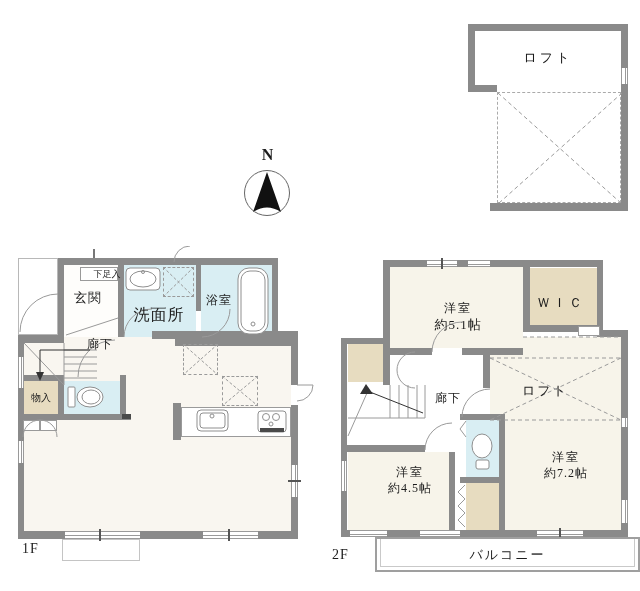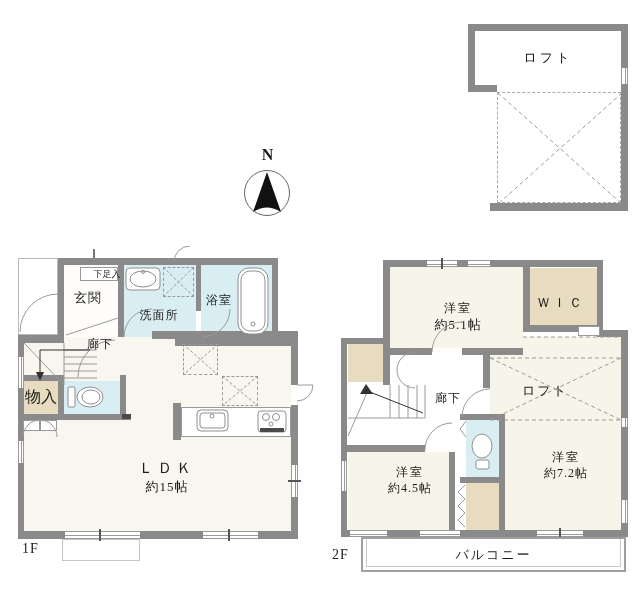--- a/index.html
+++ b/index.html
@@ -167,28 +167,24 @@
 
         <g stroke="#333">
           <polyline points="72,104 22,104 22,126" fill="none"></polyline>
           <polygon points="18,126 26,126 22,135" fill="#333" stroke="none"></polygon>
         </g>
       </g>
     </svg>
 
     <div class="lbl" style="left:62px;top:21px;width:54px;height:14px;font-size:9px;letter-spacing:0">下足入</div>
     <div class="lbl" style="left:40px;top:44px;width:60px;height:16px;font-size:13px">玄関</div>
-    <div class="lbl" style="left:103px;top:61px;width:76px;height:16px;font-size:12px">洗面所</div>
+    <div class="lbl" style="left:103px;top:61px;width:76px;height:16px;font-size:16px">洗面所</div>
     <div class="lbl" style="left:171px;top:46px;width:60px;height:16px;font-size:12px">浴室</div>
     <div class="lbl" style="left:52px;top:90px;width:60px;height:16px;font-size:12px">廊下</div>
-    <div class="lbl" style="left:6px;top:135px;width:34px;height:33px;font-size:16px;letter-spacing:0">物入</div>
-    <div class="lbl col" style="left:87px;top:210px;width:124px;height:42px">
-      <div style="font-size:15px;letter-spacing:4px">ＬＤＫ</div>
-      <div style="font-size:13px;letter-spacing:1px">約15帖</div>
-    </div>
+    <div class="lbl" style="left:6px;top:135px;width:34px;height:33px;font-size:10px;letter-spacing:0">物入</div>
     <div class="lbl" style="left:4px;top:294px;width:40px;height:18px;font-size:14px;justify-content:flex-start">1F</div>
   </div>
 
   <div class="sect" style="left:330px;top:253px;width:302px;height:325px">
 
     <div class="room" style="left:60px;top:14px;width:133px;height:81px;background:var(--floor2)"></div>
     <div class="room" style="left:200px;top:15px;width:67px;height:57px;background:var(--tan)"></div>
     <div class="room" style="left:160px;top:84px;width:131px;height:193px;background:var(--floor2)"></div>
     <div class="room" style="left:18px;top:199px;width:107px;height:78px;background:var(--floor2)"></div>
     <div class="room hatch" style="left:18px;top:89px;width:35px;height:40px;background:var(--tan)"></div>
@@ -220,21 +216,21 @@
     <div class="winH" style="left:138px;top:7px;width:22px;height:7px"></div>
     <div class="winV" style="left:11px;top:208px;width:6px;height:30px"></div>
     <div class="winV" style="left:291px;top:165px;width:7px;height:9px"></div>
     <div class="winV" style="left:291px;top:247px;width:7px;height:23px"></div>
     <div class="winH" style="left:20px;top:277px;width:37px;height:7px"></div>
     <div class="winH" style="left:90px;top:277px;width:40px;height:7px"></div>
     <div class="winH" style="left:207px;top:277px;width:46px;height:7px"></div>
     <div class="tick" style="left:229px;top:275px;width:2px;height:11px"></div>
     <div class="thin" style="left:248px;top:73px;width:22px;height:10px;border-color:#9a9a9a"></div>
 
-    <div style="position:absolute;left:31px;top:284px;width:265px;height:35px;border:2px solid #9f9f9f;background:#fff">
+    <div style="position:absolute;left:45px;top:284px;width:265px;height:35px;border:2px solid #9f9f9f;background:#fff">
       <div style="position:absolute;left:3px;right:3px;top:0;bottom:3px;border:1px solid #c9c9c9;border-top:none"></div>
       <div class="lbl" style="left:0;top:0;width:100%;height:100%;font-size:13px;letter-spacing:2px">バルコニー</div>
     </div>
 
     <svg class="overlay" width="302" height="325">
       <g stroke="#9a9a9a" fill="none" stroke-width="1">
 
         <g>
           <line x1="18" y1="165" x2="95" y2="165"></line>
             <line x1="95" y1="132" x2="95" y2="165"></line>

